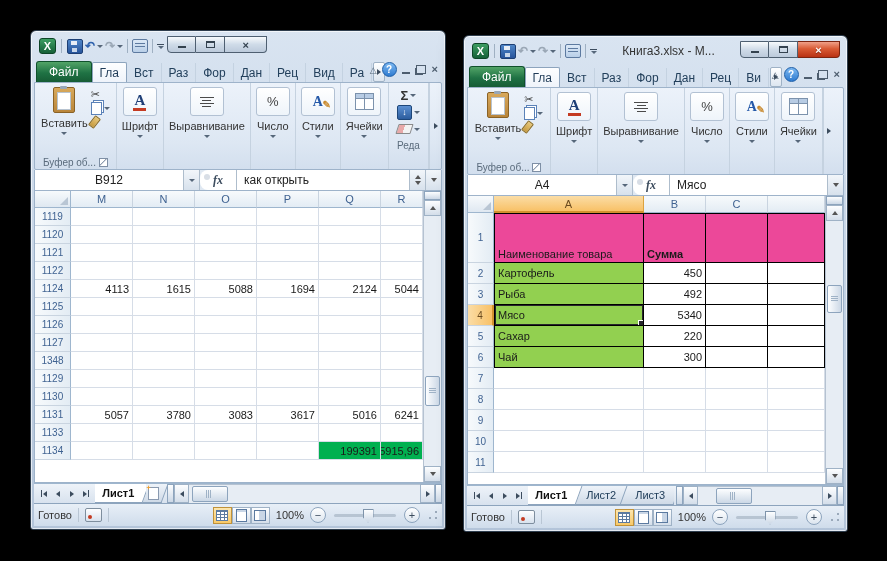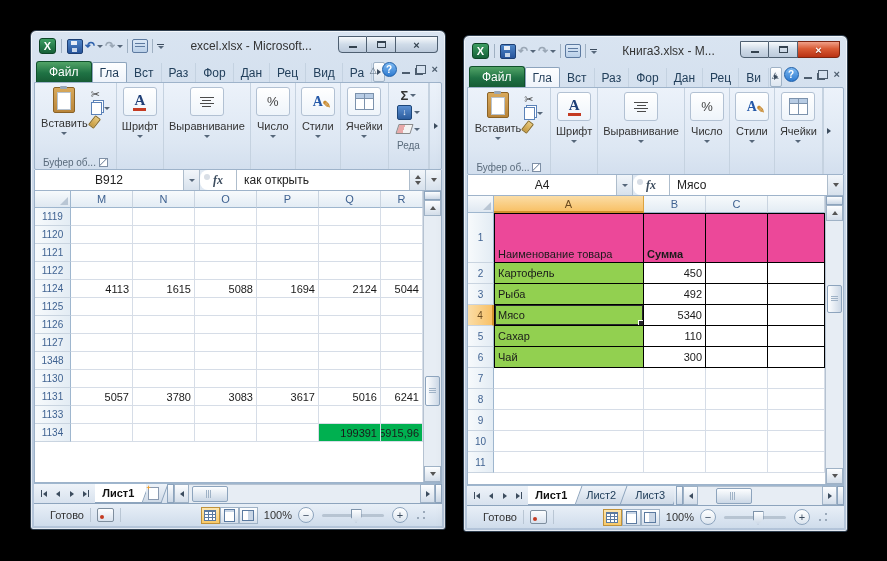--- a/index.html
+++ b/index.html
@@ -180,21 +180,21 @@
             clip-path:polygon(50% 0,62% 38%,100% 50%,62% 62%,50% 100%,38% 62%,0 50%,38% 38%);}
   .hsplit{width:7px;background:linear-gradient(#fdfeff,#ccd8e6);border:1px solid #8da4bd;box-sizing:border-box;margin-left:2px;}
   .hbtn{width:15px;background:linear-gradient(#fdfeff,#d4deea);border:1px solid #9fb2c6;box-sizing:border-box;
         display:flex;align-items:center;justify-content:center;}
   .htrack{flex:1;position:relative;background:#e7edf4;border-top:1px solid #b5c2d1;}
   .hthumb{position:absolute;top:1px;bottom:1px;width:34px;background:linear-gradient(#fdfeff,#ccd8e6);
           border:1px solid #8da4bd;border-radius:2px;}
   .hthumb:after{content:"";position:absolute;top:3px;bottom:3px;left:45%;width:1px;background:#9fb2c6;box-shadow:2px 0 0 #9fb2c6,-2px 0 0 #9fb2c6;}
   
   .statusbar{height:22px;display:flex;align-items:center;background:linear-gradient(#e8eff7,#cfdceb);
-             border-top:1px solid #8da4bd;font-size:11px;color:#333;padding:0 16px;gap:6px;}
+             border-top:1px solid #8da4bd;font-size:11px;color:#333;padding:0 4px;gap:6px;}
   .sdiv{width:1px;height:14px;background:#b9c6d4;}
   .macroic{width:15px;height:12px;background:linear-gradient(#fdfeff,#d8e2ee);border:1px solid #7e8e9e;
            border-radius:2px;position:relative;}
   .macroic:before{content:"";position:absolute;left:2px;bottom:2px;width:4px;height:4px;border-radius:50%;background:#c43b22;}
   .spacer{flex:1;}
   .viewbtns{display:flex;}
   .vb{width:19px;height:17px;border:1px solid #9fb2c6;background:linear-gradient(#fdfeff,#d4deea);
       display:flex;align-items:center;justify-content:center;box-sizing:border-box;}
   .vb.active{background:linear-gradient(#fde6ae,#f8c968);border-color:#c0923a;}
   .vgrid{width:10px;height:9px;border:1px solid #5b7aa0;background:
@@ -229,21 +229,20 @@
         <span class="uglyph dis">↷</span>
           <span class="dd"></span>
         <div class="qsep"></div>
         <div class="qtbl"></div>
         <div class="qsep"></div>
         <div class="qcust">
             <span class="bar"></span>
             <span class="dd"></span>
           </div>
       </div>
-      <div class="wtitle">excel.xlsx - Microsoft...</div>
       <div class="winbtns">
         <div class="wb first">
             <span class="mini"></span>
           </div>
         <div class="wb mid">
             <span class="maxi"></span>
           </div>
         <div class="wb mid last">
             <span class="xg">×</span>
           </div>
@@ -459,20 +458,29 @@
               <div class="rh" style="width: 36px;">1127</div>
               <div class="gc num" style="width: 62px;"></div>
               <div class="gc num" style="width: 62px;"></div>
               <div class="gc num" style="width: 62px;"></div>
               <div class="gc num" style="width: 62px;"></div>
               <div class="gc num" style="width: 62px;"></div>
               <div class="gc num" style="flex: 1 1 0%;"></div>
             </div>
             <div class="grow" style="height: 18px;">
               <div class="rh" style="width: 36px;">1348</div>
+              <div class="gc num" style="width: 62px;"></div>
+              <div class="gc num" style="width: 62px;"></div>
+              <div class="gc num" style="width: 62px;"></div>
+              <div class="gc num" style="width: 62px;"></div>
+              <div class="gc num" style="width: 62px;"></div>
+              <div class="gc num" style="flex: 1 1 0%;"></div>
+            </div>
+            <div class="grow" style="height: 18px;">
+              <div class="rh" style="width: 36px;">1129</div>
               <div class="gc num" style="width: 62px;"></div>
               <div class="gc num" style="width: 62px;"></div>
               <div class="gc num" style="width: 62px;"></div>
               <div class="gc num" style="width: 62px;"></div>
               <div class="gc num" style="width: 62px;"></div>
               <div class="gc num" style="flex: 1 1 0%;"></div>
             </div>
             <div class="grow" style="height: 18px;">
               <div class="rh" style="width: 36px;">1130</div>
               <div class="gc num" style="width: 62px;"></div>
@@ -764,21 +772,21 @@
             <div class="grow" style="height: 21px;">
               <div class="rh hl" style="width: 26px;">4</div>
               <div class="gc green tblb tblleft sel" style="width: 150px;">Мясо<div class="fillhandle"></div></div>
               <div class="gc num tblb" style="width: 62px;">5340</div>
               <div class="gc tblb" style="width: 62px;"></div>
               <div class="gc tblb" style="flex: 1 1 0%;"></div>
             </div>
             <div class="grow" style="height: 21px;">
               <div class="rh" style="width: 26px;">5</div>
               <div class="gc green tblb tblleft" style="width: 150px;">Сахар</div>
-              <div class="gc num tblb" style="width: 62px;">110</div>
+              <div class="gc num tblb" style="width: 62px;">220</div>
               <div class="gc tblb" style="width: 62px;"></div>
               <div class="gc tblb" style="flex: 1 1 0%;"></div>
             </div>
             <div class="grow" style="height: 21px;">
               <div class="rh" style="width: 26px;">6</div>
               <div class="gc green tblb tblleft" style="width: 150px;">Чай</div>
               <div class="gc num tblb" style="width: 62px;">300</div>
               <div class="gc tblb" style="width: 62px;"></div>
               <div class="gc tblb" style="flex: 1 1 0%;"></div>
             </div>

